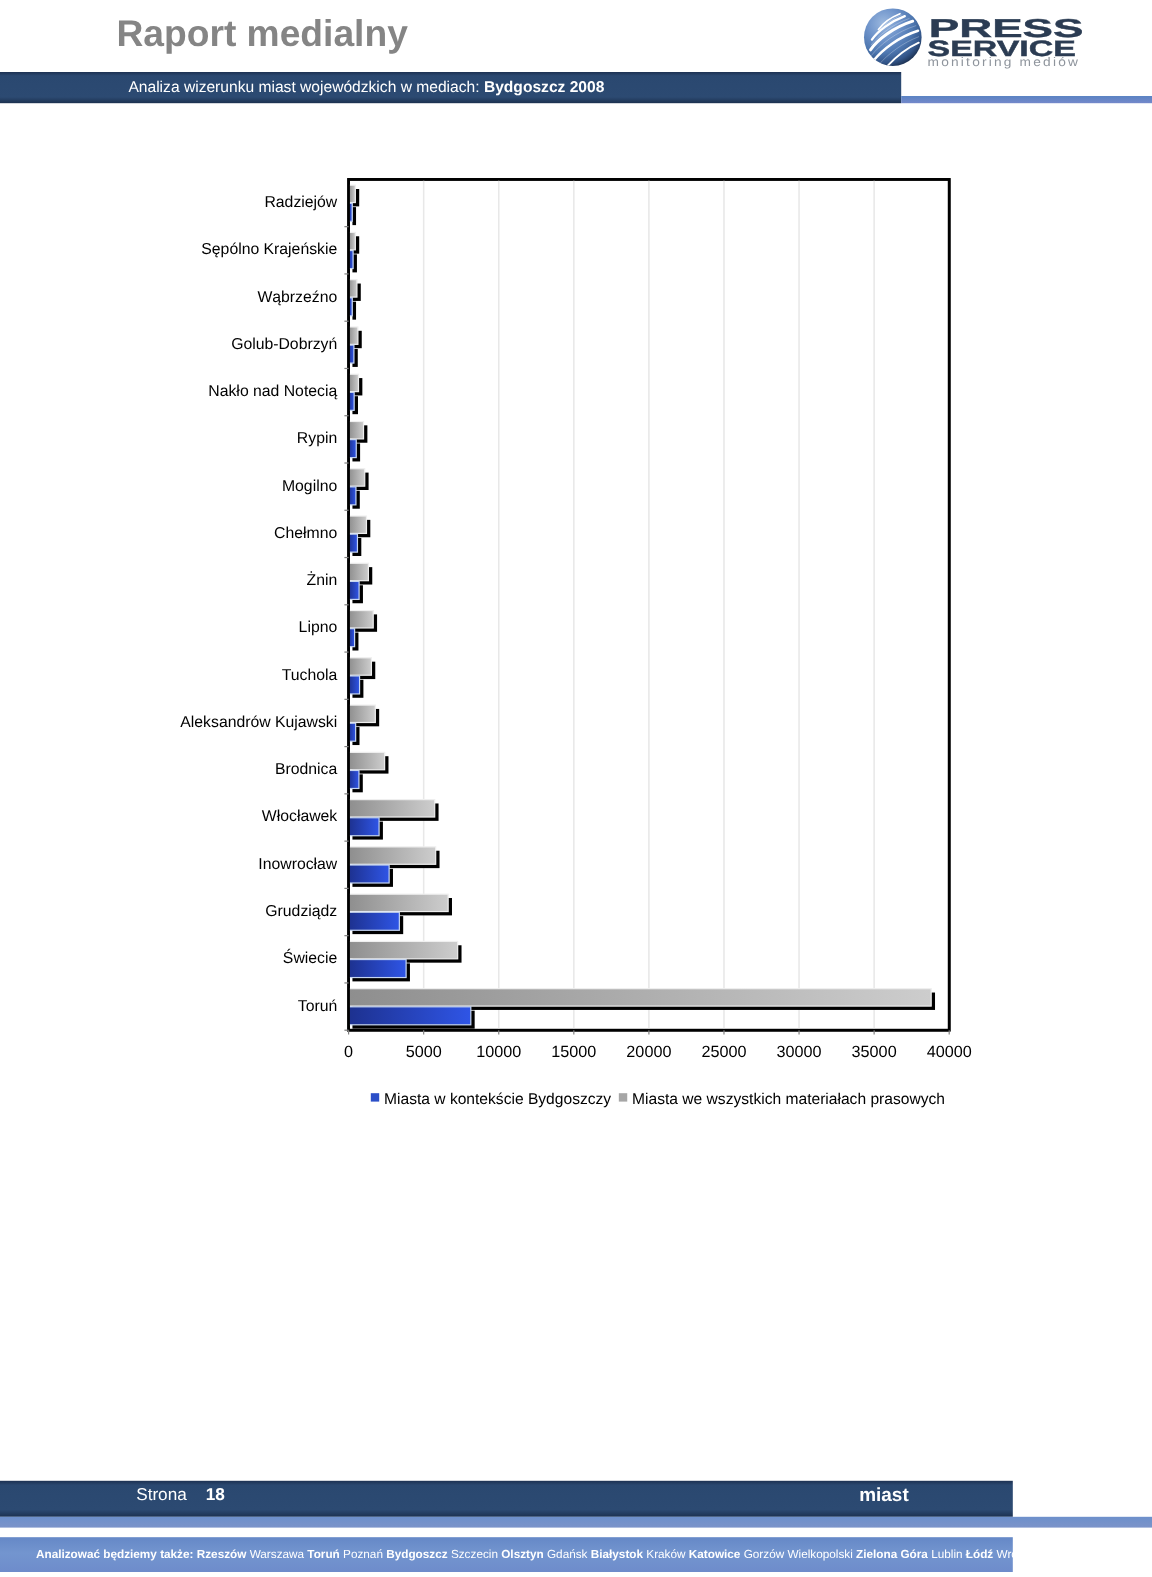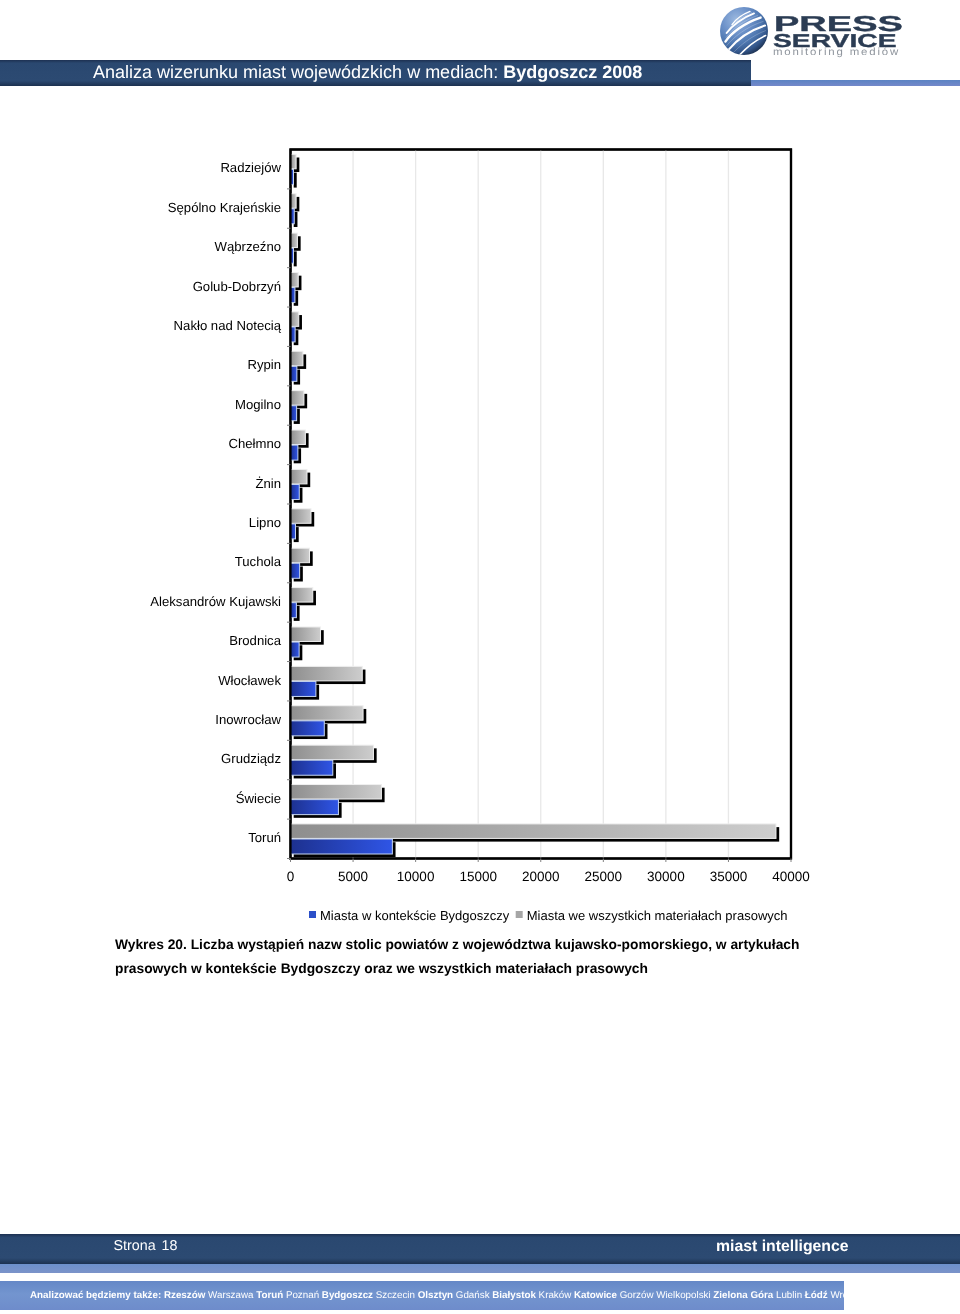--- a/index.html
+++ b/index.html
@@ -2,51 +2,52 @@
 <html><head>
 <meta charset="utf-8">
 <style>
   html,body{margin:0;padding:0;}
   body{width:960px;height:1314px;background:#ffffff;font-family:"Liberation Sans",sans-serif;position:relative;overflow:hidden;-webkit-font-smoothing:antialiased;text-rendering:geometricPrecision;}
   .page{position:absolute;left:0;top:0;width:960px;height:1314px;}
 
   
   #header-title{position:absolute;left:97px;top:9.5px;font-family:"Liberation Sans",sans-serif;font-weight:bold;font-size:31px;color:#858585;white-space:nowrap;}
   #header-bar{position:absolute;left:0;top:60px;width:751px;height:26px;background:linear-gradient(#1d3152,#2a4870 12%,#2c4a72 80%,#1c3150);}
-  #header-bar-text{position:absolute;left:93px;top:0;line-height:25px;font-size:18px;color:#ffffff;white-space:nowrap;}
+  #header-bar-text{position:absolute;left:107px;top:0;line-height:25px;font-size:13px;color:#ffffff;white-space:nowrap;}
   #header-rule{position:absolute;left:751px;top:79.5px;width:209px;height:6.2px;background:linear-gradient(#5b83c3,#7488ca);}
 
   
   #logo{position:absolute;left:714px;top:2px;width:200px;height:58px;}
   #logo-globe{position:absolute;left:5px;top:4px;width:50px;height:50px;}
   #logo-press{position:absolute;left:59.5px;top:11.3px;font-family:"Liberation Sans",sans-serif;font-weight:bold;font-size:21.6px;color:#2b3c53;line-height:1;transform:scaleX(1.76);transform-origin:0 0;-webkit-text-stroke:0.35px #2b3c53;}
   #logo-service{position:absolute;left:58.5px;top:29.6px;font-family:"Liberation Sans",sans-serif;font-weight:bold;font-size:18.6px;color:#2b3c53;line-height:1;transform:scaleX(1.52);transform-origin:0 0;-webkit-text-stroke:0.35px #2b3c53;}
   #logo-tag{position:absolute;left:58.5px;top:45.6px;font-family:"Liberation Sans",sans-serif;font-size:10.3px;color:#8e949c;letter-spacing:1.65px;line-height:1;transform:scaleX(1.11);transform-origin:0 0;}
 
   
   #chart{position:absolute;left:0;top:0;width:960px;height:1314px;shape-rendering:auto;}
   #chart text{-webkit-font-smoothing:antialiased;}
 
   
   #caption{position:absolute;left:115px;top:933px;width:700px;font-size:13.8px;font-weight:bold;color:#000;line-height:24.1px;}
 
   
-  #footer-bar{position:absolute;left:0;top:1234px;width:960px;height:30px;background:linear-gradient(#1d3152,#2a4870 12%,#2c4a72 80%,#1c3150);}
+  #footer-bar{position:absolute;left:0;top:1234px;width:844px;height:30px;background:linear-gradient(#1d3152,#2a4870 12%,#2c4a72 80%,#1c3150);}
   #footer-page{position:absolute;left:113.5px;top:0;line-height:25px;font-size:14.3px;color:#ffffff;}
-  #page-num{position:absolute;left:48px;top:0;}
+  #page-num{position:absolute;left:58px;top:0;font-weight:bold;}
   #footer-mi{position:absolute;left:716px;top:0;line-height:25.5px;font-size:15.8px;font-weight:bold;color:#ffffff;}
   #footer-rule{position:absolute;left:0;top:1264px;width:960px;height:9px;background:linear-gradient(#6d90cb,#7b93c9);}
   #footer-cities{position:absolute;left:0;top:1281px;width:844px;height:29px;background:linear-gradient(#6588c7,#7395cf 45%,#6e8ccb);}
   #footer-cities-inner{position:absolute;left:30px;top:0;line-height:30px;font-size:9.8px;color:#ffffff;white-space:nowrap;}
 </style>
 </head>
 <body>
 
 <div class="page">
 
+  <div id="header-title">Raport medialny</div>
   <div id="header-bar">
     <div id="header-bar-text"><span>Analiza wizerunku miast wojewódzkich w mediach: </span><b>Bydgoszcz 2008</b></div>
   </div>
   <div id="header-rule"></div>
 
   <div id="logo">
     <svg id="logo-globe" viewBox="0 0 50 50">
         <defs>
           <radialGradient id="gl" cx="0.34" cy="0.26" r="0.80">
             <stop offset="0" stop-color="#9cb9df"></stop>
@@ -233,21 +234,20 @@
       <text x="791" y="881" text-anchor="middle" font-family="Liberation Sans, sans-serif" font-size="13.5" fill="#000000">40000</text>
       <line x1="791" y1="858.5" x2="791" y2="862" stroke="#808080" stroke-width="1"></line>
       <g>
         <rect x="309" y="911" width="7" height="7" fill="#2b4fc8"></rect>
         <text x="320" y="920" font-family="Liberation Sans, sans-serif" font-size="13" fill="#000000">Miasta w kontekście Bydgoszczy</text>
         <rect x="515.696875" y="911" width="7" height="7" fill="#a6a6a6"></rect>
         <text x="526.696875" y="920" font-family="Liberation Sans, sans-serif" font-size="13" fill="#000000">Miasta we wszystkich materiałach prasowych</text>
       </g>
     </svg>
 
-  <div id="caption">Wykres 20. Liczba wystąpień nazw stolic powiatów z województwa kujawsko-pomorskiego, w artykułach prasowych w kontekście Bydgoszczy oraz we wszystkich materiałach prasowych</div>
 
   <div id="footer-bar">
     <div id="footer-page"><span id="page-word">Strona</span><span id="page-num">18</span></div>
     <div id="footer-mi">miast intelligence</div>
   </div>
   <div id="footer-rule"></div>
   <div id="footer-cities">
     <div id="footer-cities-inner"><b>Analizować będziemy także: </b><b>Rzeszów </b><span>Warszawa </span><b>Toruń </b><span>Poznań </span><b>Bydgoszcz </b><span>Szczecin </span><b>Olsztyn </b><span>Gdańsk </span><b>Białystok </b><span>Kraków </span><b>Katowice </b><span>Gorzów Wielkopolski </span><b>Zielona Góra </b><span>Lublin </span><b>Łódź </b><span>Wrocław </span><b>Opole </b><span>Kielce</span></div>
   </div>
 

